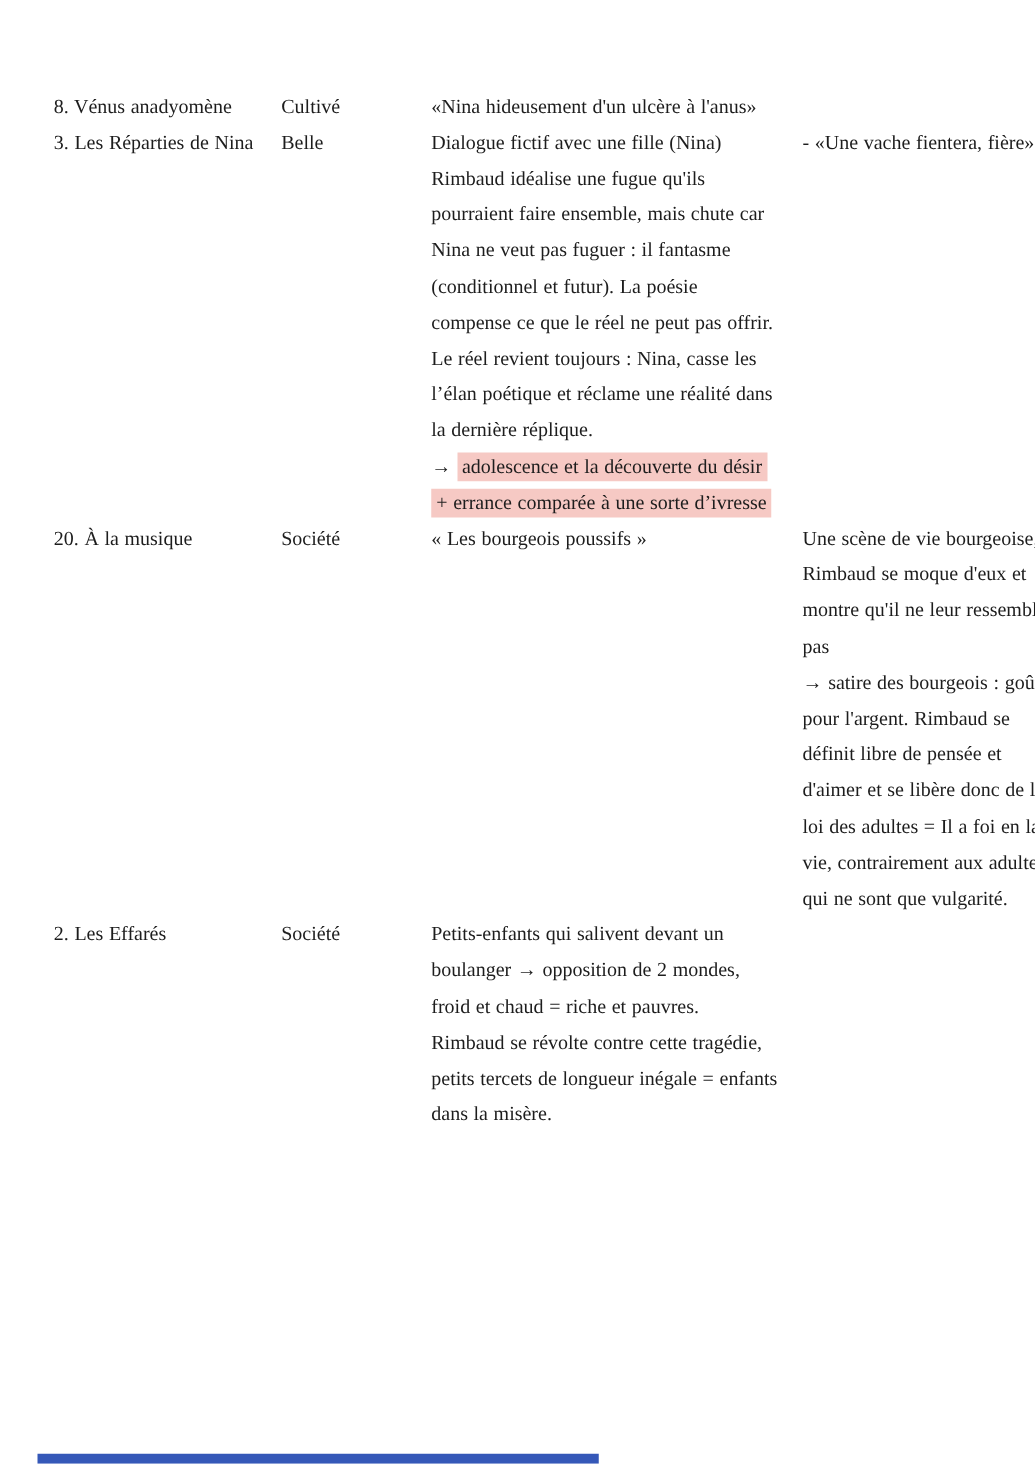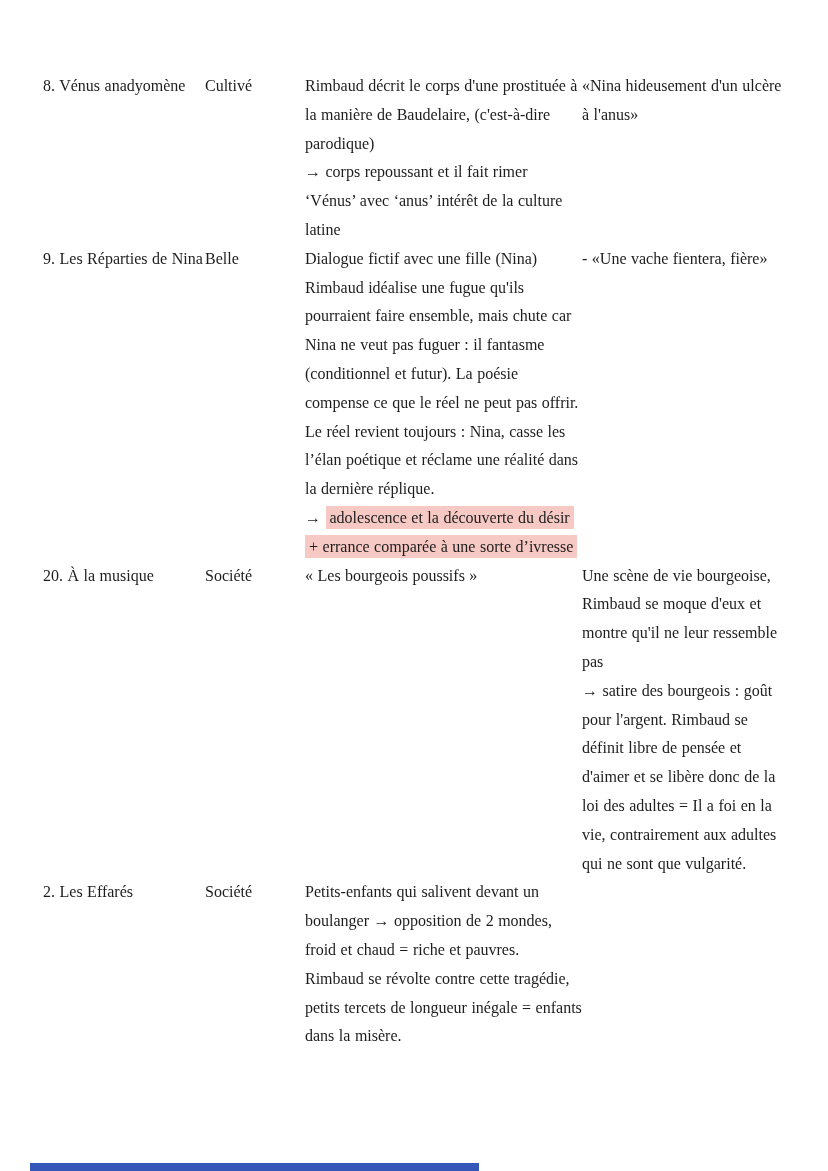--- a/index.html
+++ b/index.html
@@ -18,20 +18,21 @@
   }
   .doc {
     position: absolute;
     left: 43px;
     top: 72px;
     width: 748px;
   }
   .row {
     display: grid;
     grid-template-columns: 162px 100px 277px 209px;
+    gap: 20px;
   }
   .cell {
     line-height: 28.8px;
     vertical-align: top;
     word-spacing: 0.5px;
   }
   .cell p { margin: 0; }
   .hl {
     background: var(--hl, #f6c9c4);
     padding: 3px 4px;
@@ -45,29 +46,25 @@
   }
 </style>
 </head>
 <body style="color: rgb(29, 29, 29);">
 
 <div class="doc" id="poem-table">
     <div class="row">
       <div class="cell">8. Vénus anadyomène</div>
       <div class="cell">Cultivé</div>
       <div class="cell">
-        <p><span>Rimbaud décrit le corps d'une prostituée à la manière de Baudelaire, (c'est-à-dire parodique)</span></p>
-        <p><span>→ corps repoussant et il fait rimer ‘Vénus’ avec ‘anus’ intérêt de la culture latine</span></p>
-      </div>
-      <div class="cell">
         <p><span>«Nina hideusement d'un ulcère à l'anus»</span></p>
       </div>
     </div>
     <div class="row">
-      <div class="cell">9. Les Réparties de Nina</div>
+      <div class="cell">3. Les Réparties de Nina</div>
       <div class="cell">Belle</div>
       <div class="cell">
         <p><span>Dialogue fictif avec une fille (Nina) Rimbaud idéalise une fugue qu'ils pourraient faire ensemble, mais chute car Nina ne veut pas fuguer : il fantasme (conditionnel et futur). La poésie compense ce que le réel ne peut pas offrir. Le réel revient toujours : Nina, casse les l’élan poétique et réclame une réalité dans la dernière réplique.</span></p>
         <p><span>→ </span><span class="hl">adolescence et la découverte du désir</span></p>
         <p><span class="hl">+ errance comparée à une sorte d’ivresse</span></p>
       </div>
       <div class="cell">
         <p><span>- «Une vache fientera, fière»</span></p>
       </div>
     </div>

